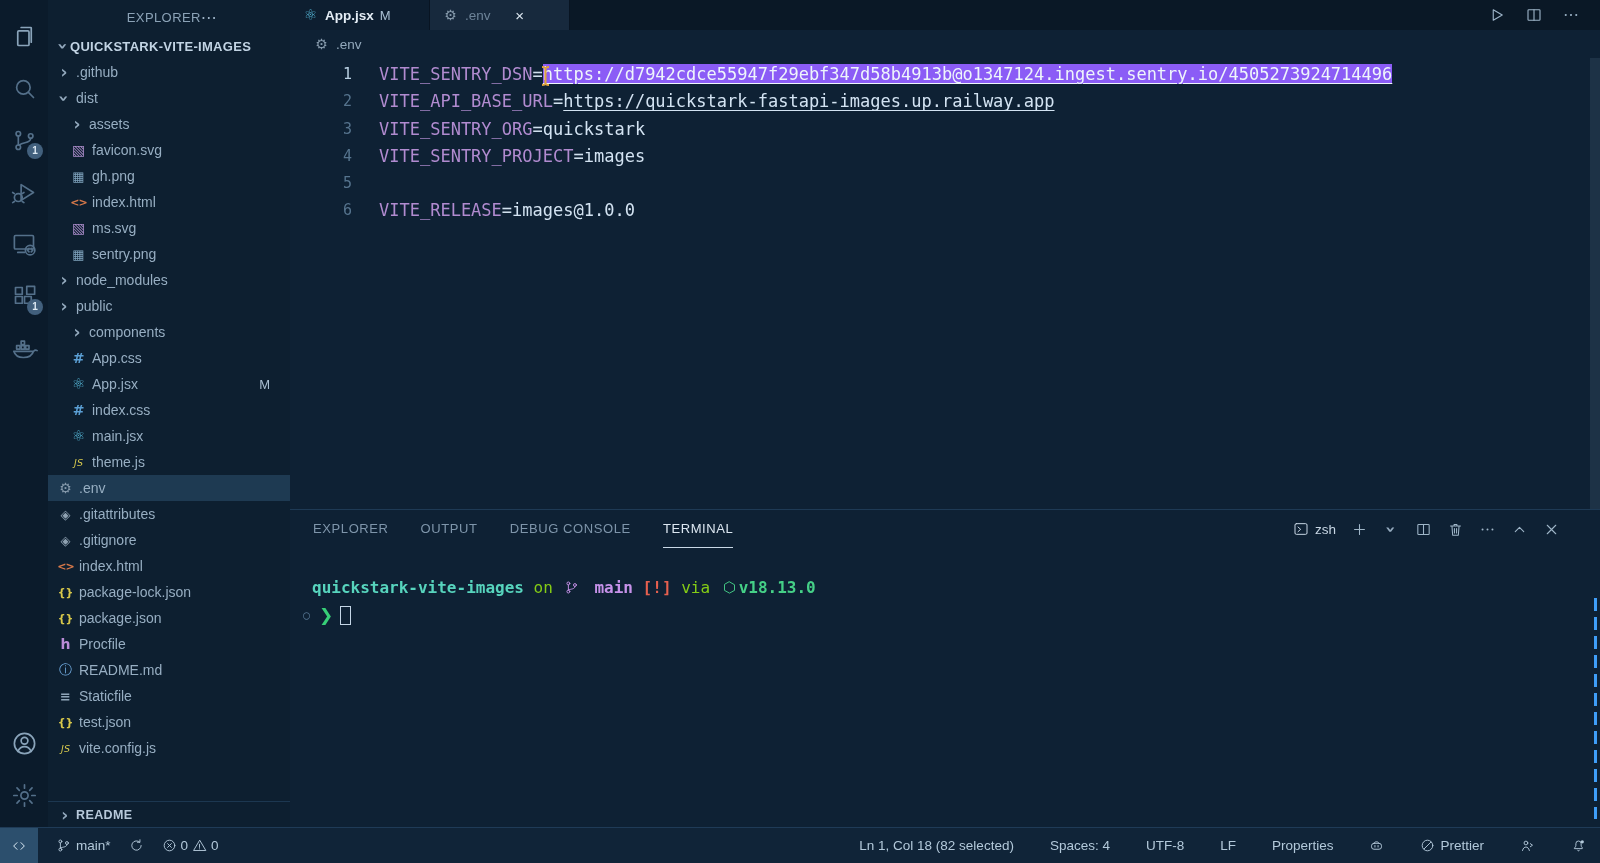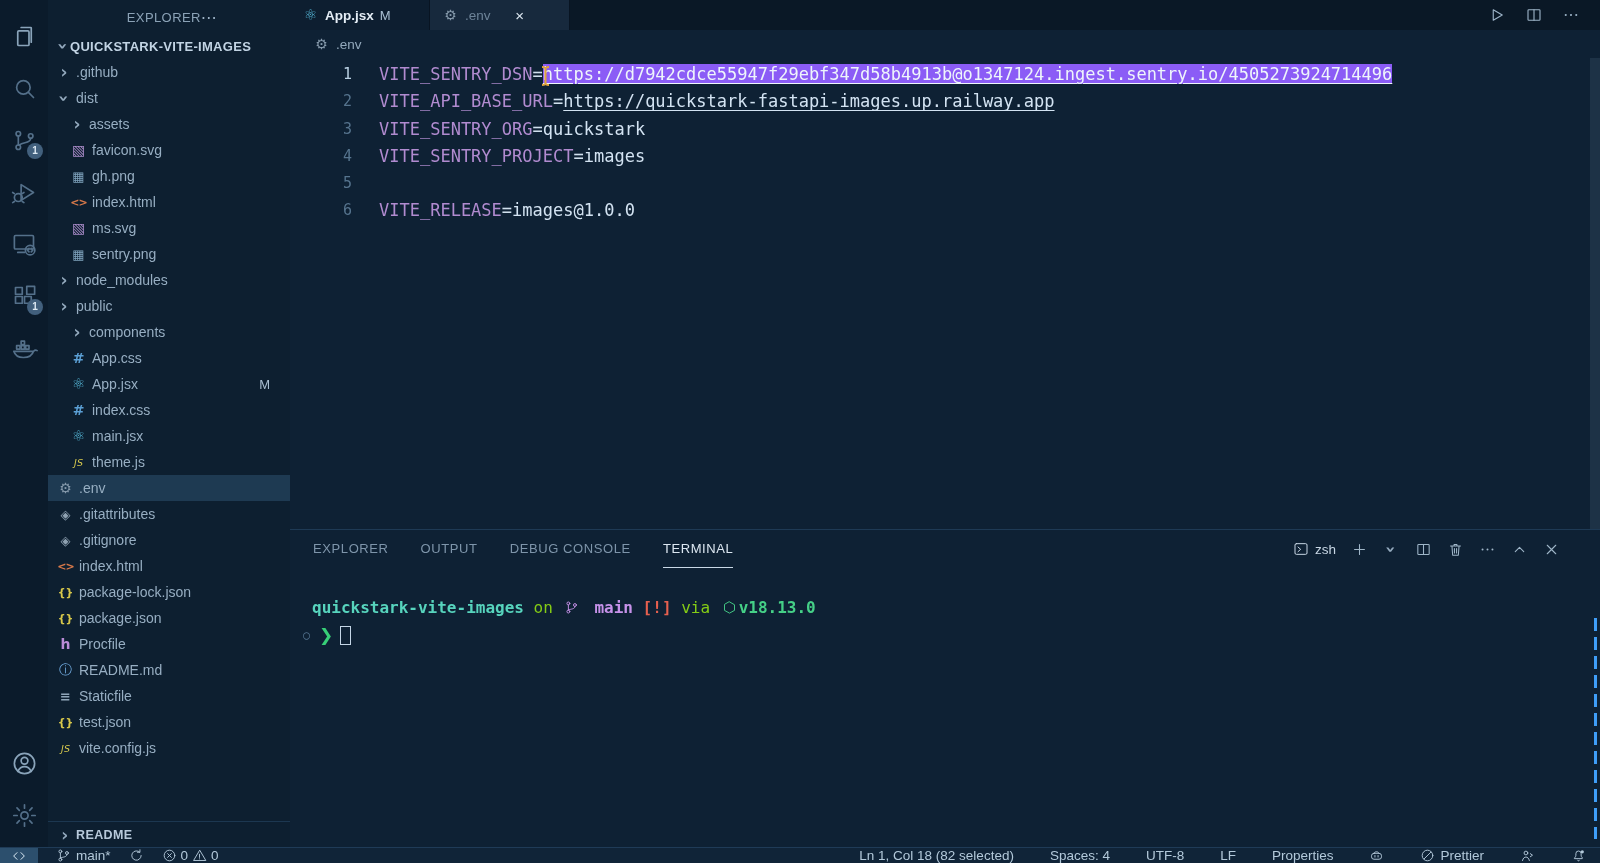--- a/index.html
+++ b/index.html
@@ -106,21 +106,21 @@
   .t-ico { display:inline-block; width:15px; height:15px; vertical-align:-2px; margin:0 2px; }
   .t-ico svg { width:100%; height:100%; }
   .tline2 { display:flex; align-items:center; margin-top:5px; }
   .t-circle { color:#51708c; font-size:12px; width:14px; }
   .t-chev { color:#37cf77; font-size:17px; font-weight:bold; margin:0 7px 0 2px; font-family:"DejaVu Sans", sans-serif; }
   .t-cursor { width:11px; height:19px; border:1.5px solid #c4d6e6; }
   .term-deco { position:absolute; right:3px; top:50px; bottom:8px; width:3px;
     background:repeating-linear-gradient(180deg,#3f9ef8 0 13px, transparent 13px 19px); }
 
   
-  .status { height:16px; background:#102438; border-top:1px solid #1f3b57; display:flex;
+  .status { height:36px; background:#102438; border-top:1px solid #1f3b57; display:flex;
     align-items:center; font-size:13.5px; color:#b3c9da; }
   .st-left { display:flex; align-items:center; gap:18px; height:100%; }
   .st-right { margin-left:auto; display:flex; align-items:center; gap:36px; padding-right:14px; }
   .st-item { display:flex; align-items:center; gap:5px; cursor:pointer; white-space:nowrap; }
   .st-item .svgicon { width:15px; height:15px; }
   .st-item.remote { width:38px; height:100%; background:#2c4f6d; justify-content:center; color:#dcebf6; }
   .st-item.remote .svgicon { width:16px; height:16px; }
   .parts { display:flex; align-items:center; gap:4px; }
   .parts .svgicon { width:15px; height:15px; }
 </style>

